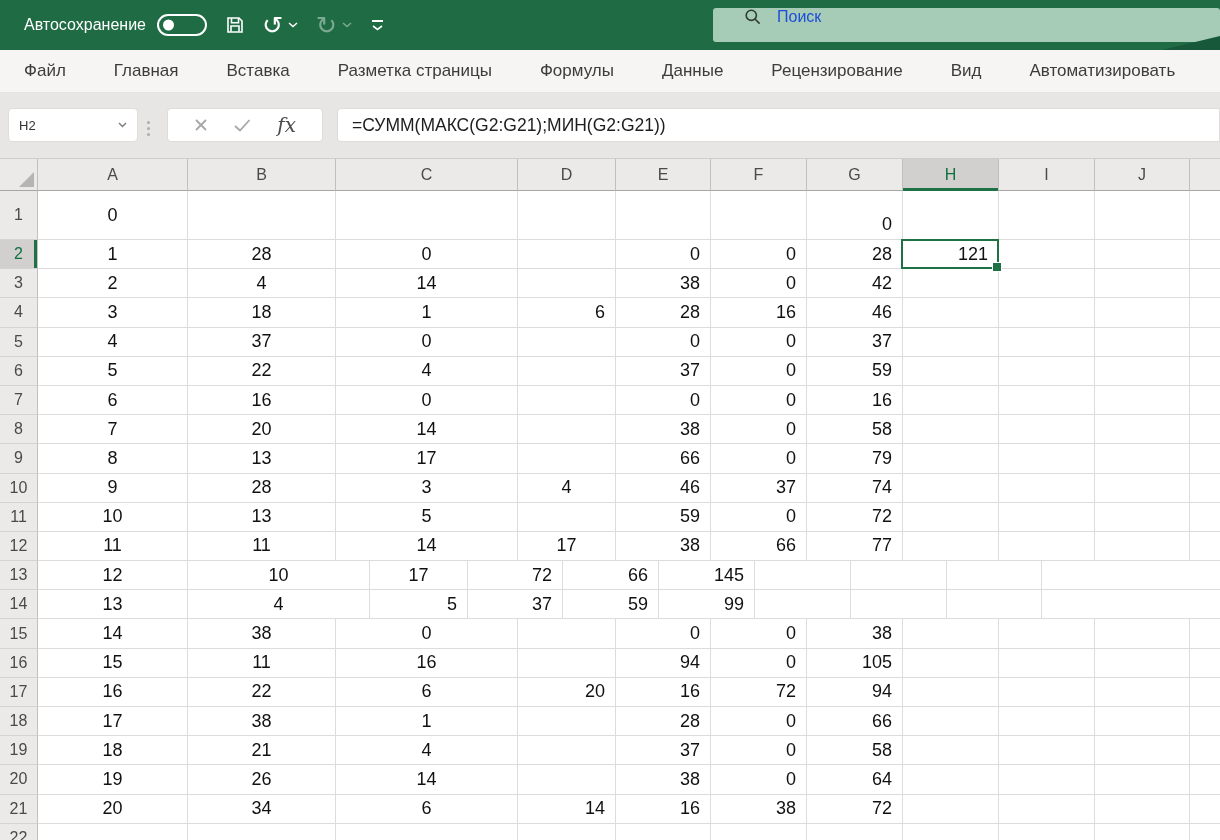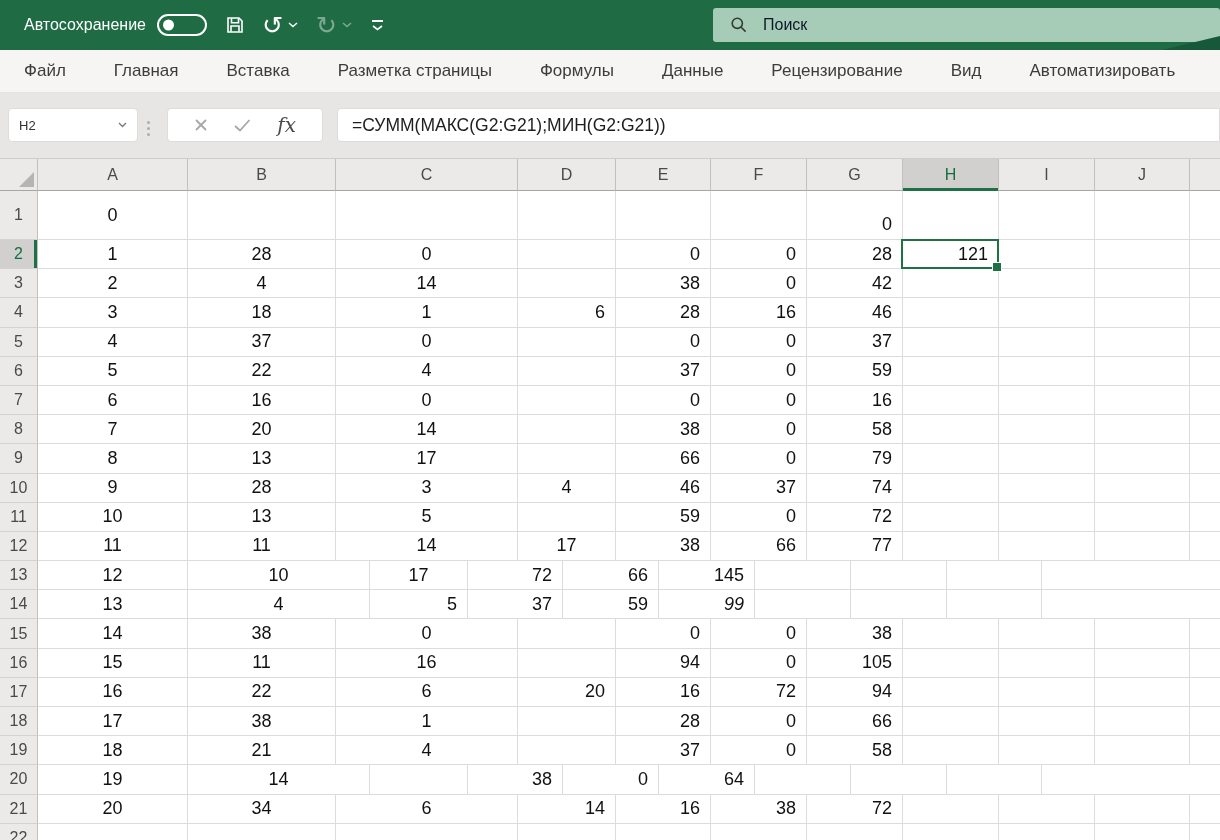--- a/index.html
+++ b/index.html
@@ -13,21 +13,21 @@
   .autosave{display:flex;align-items:center;gap:11px;margin-left:24px;font-size:16px;white-space:nowrap;}
   .toggle{width:50px;height:22px;box-sizing:border-box;border:2px solid #fff;border-radius:12px;position:relative;cursor:pointer;}
   .knob{position:absolute;left:4px;top:50%;transform:translateY(-50%);width:11px;height:11px;background:#fff;border-radius:50%;}
   .tb-btn{background:none;border:none;padding:0;display:flex;align-items:center;gap:5px;color:#fff;cursor:pointer;}
   .glyph{font-family:"DejaVu Sans",sans-serif;font-size:25px;line-height:1;}
   .disabled{opacity:.42;}
   .qat-stack{display:flex;flex-direction:column;align-items:center;gap:3px;}
   .qat-bar{width:11px;border-top:2px solid #fff;}
   .filename{position:absolute;left:437px;top:0;height:100%;display:flex;align-items:center;gap:10px;font-size:16px;cursor:pointer;}
   .search{position:absolute;left:713px;right:0;top:8px;height:34px;background:#A6CCB7;border-radius:3px;
-          display:flex;align-items:center;gap:15px;padding-left:17px;color:#0f172a;font-size:16px;cursor:text;}
+          display:flex;align-items:flex-start;gap:15px;padding-left:31px;color:#1d4ed8;font-size:16px;cursor:text;}
   .corner-decor{position:absolute;right:0;bottom:0;width:58px;height:14px;background:#17573A;
           clip-path:polygon(100% 0,100% 100%,0 100%);}
   
   .tabs{height:42px;background:#F7F5F3;display:flex;align-items:center;font-size:17px;color:#3C3C3C;
         border-bottom:1px solid #E6E4E2;overflow:hidden;}
   .tab{padding:0 24px;white-space:nowrap;cursor:pointer;}
   
   .fbar{height:66px;box-sizing:border-box;background:#E8E6E4;display:flex;align-items:flex-start;
         padding-top:15px;border-bottom:1px solid #CFCDCB;}
   .wbox{background:#fff;border:1px solid #DEDCDA;border-radius:4px;height:34px;box-sizing:border-box;}
@@ -527,21 +527,21 @@
       </div>
       <div class="cell right" style="width: 98px;">
         <span>5</span>
       </div>
       <div class="cell right" style="width: 95px;">
         <span>37</span>
       </div>
       <div class="cell right" style="width: 96px;">
         <span>59</span>
       </div>
-      <div class="cell right" style="width: 96px; font-style: italic;">
+      <div class="cell right" style="width: 96px;">
         <span>99</span>
       </div>
       <div class="cell" style="width: 96px;"></div>
       <div class="cell" style="width: 96px;"></div>
       <div class="cell" style="width: 95px;"></div>
       <div class="cfiller"></div>
     </div>
     <div class="grow" style="height: 29.2px;">
       <div class="rnum">15</div>
       <div class="cell center" style="width: 150px;">
@@ -671,20 +671,23 @@
       </div>
       <div class="cell" style="width: 96px;"></div>
       <div class="cell" style="width: 96px;"></div>
       <div class="cell" style="width: 95px;"></div>
       <div class="cfiller"></div>
     </div>
     <div class="grow" style="height: 29.2px;">
       <div class="rnum">20</div>
       <div class="cell center" style="width: 150px;">
         <span>19</span>
+      </div>
+      <div class="cell center" style="width: 148px;">
+        <span>26</span>
       </div>
       <div class="cell center" style="width: 182px;">
         <span>14</span>
       </div>
       <div class="cell" style="width: 98px;"></div>
       <div class="cell right" style="width: 95px;">
         <span>38</span>
       </div>
       <div class="cell right" style="width: 96px;">
         <span>0</span>

